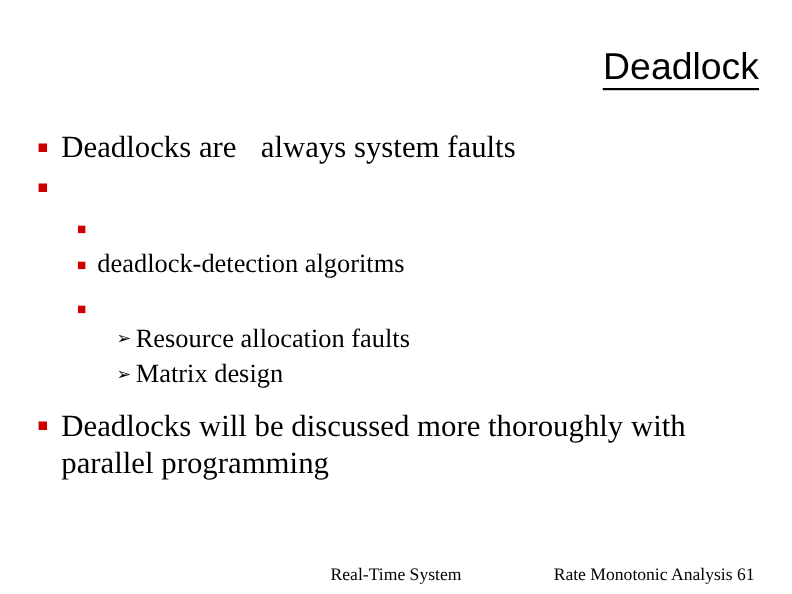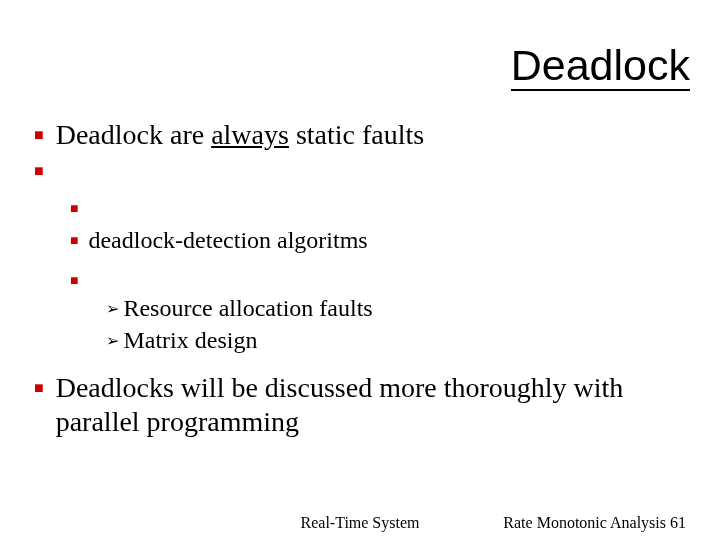--- a/index.html
+++ b/index.html
@@ -14,21 +14,21 @@
   .slide {
     position: relative;
     width: 720px;
     height: 540px;
     box-sizing: border-box;
   }
   .title {
     position: absolute;
     top: 44px;
     right: 30px;
-    font-size: 43px;
+    font-size: 34px;
     font-family: Arial, Helvetica, sans-serif;
     font-weight: 400;
     border-bottom: 2px solid #000;
     padding-bottom: 2px;
     line-height: 1;
   }
   .content {
     position: absolute;
     top: 118px;
     left: 34px;
@@ -74,21 +74,21 @@
     flex: 0 0 auto;
   }
   .arrow {
     font-family: Arial, sans-serif;
     font-size: 16px;
     margin-top: 6px;
     margin-right: 4px;
     flex: 0 0 auto;
   }
   .u {
-    text-decoration: underline;
+    margin-left: 15px;
   }
   .gap-sm { margin-top: 14px; }
   .gap-md { margin-top: 16px; }
   .footer {
     position: absolute;
     bottom: 26px;
     left: 0;
     right: 0;
     font-size: 16px;
   }
@@ -108,21 +108,21 @@
 
 <div class="slide">
 
   <div class="title">Deadlock</div>
 
   <div class="content">
 
     <div class="row lvl1">
       <span class="sq">■</span>
       <span>
-        <span>Deadlock are </span><span class="u">always</span><span> static faults</span>
+        <span>Deadlocks are </span><span class="u">always</span><span> system faults</span>
       </span>
     </div>
 
     <div class="row lvl1">
       <span class="sq">■</span>
     </div>
 
     <div class="row lvl2 gap-sm">
       <span class="sq2">■</span>
     </div>

